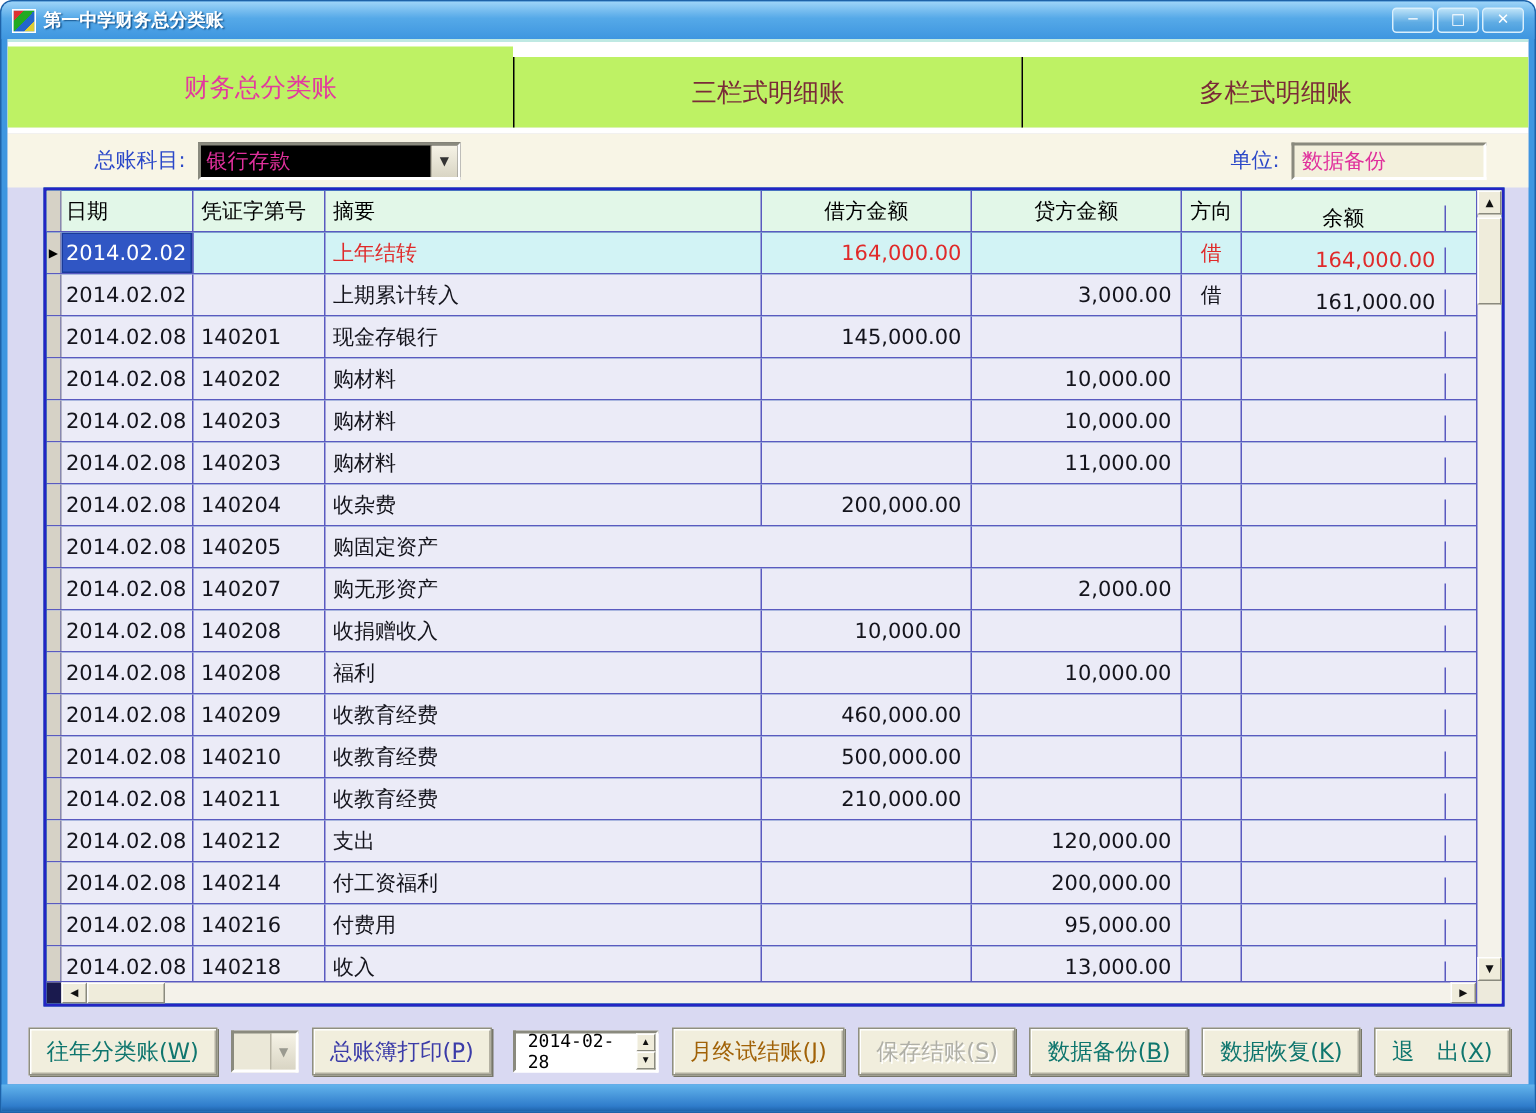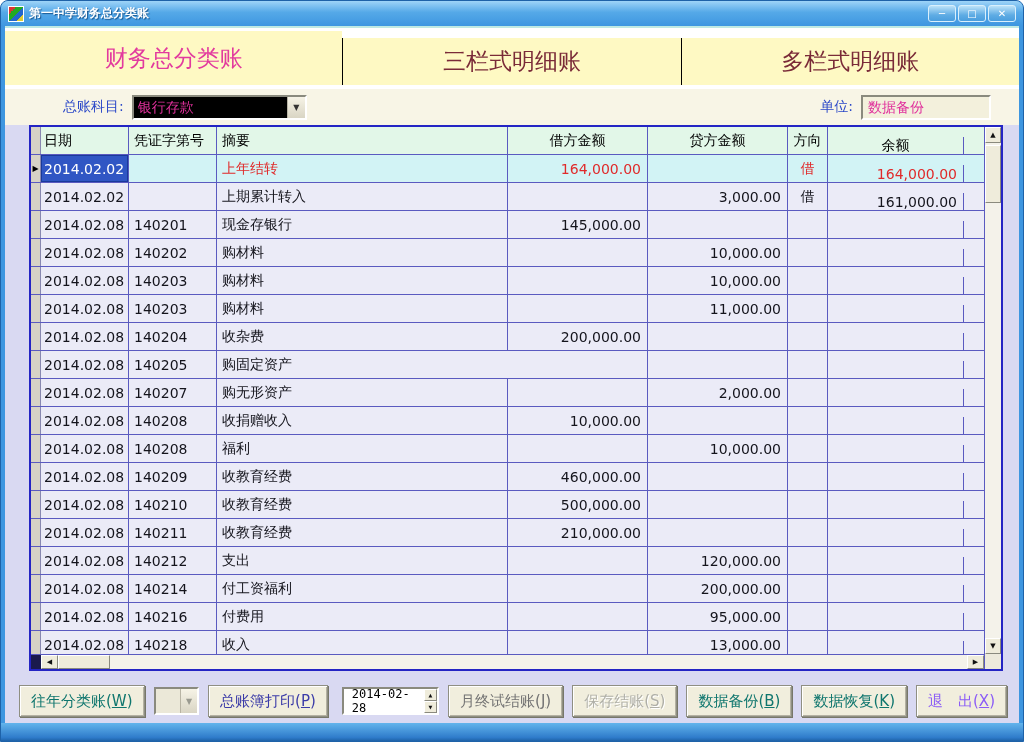--- a/index.html
+++ b/index.html
@@ -20,22 +20,22 @@
   .win-btn { width:28px; height:17px; border-radius:3px; cursor:default;
     border:1px solid #D9EFFC; color:#fff; font-size:10px; font-weight:bold;
     display:flex; align-items:center; justify-content:center;
     background:linear-gradient(#BCE2F8, #5FACE4 60%, #4A9EDE); }
   
   .frame-sides { flex:1; padding:0 4px; overflow:hidden; }
   .client { width:100%; height:100%; background:#D9D9F2; overflow:hidden; }
   .topline { height:2px; background:#BFE9E3; }
   
   .tabstrip { height:57px; background:#fff; display:flex; padding-top:3px; }
-  .tab { flex:1; background:#fef9c3; display:flex; align-items:center;
-    justify-content:center; font-size:23px; cursor:default; }
+  .tab { flex:1; background:#bef264; display:flex; align-items:center;
+    justify-content:center; font-size:17px; cursor:default; }
   .tab + .tab { border-left:1px solid #000; margin-top:7px; }
   .tab.active { margin-top:0; color:#E23A9E; }
   .tab:not(.active) { color:#7A2B38; }
   .tabs-gap { height:4px; background:#fff; }
   
   .filterbar { height:36px; background:#F8F5E6; display:flex; align-items:center;
     padding:0 28px 0 58px; }
   .flabel { color:#2B48C8; font-size:14px; margin-right:8px; }
   .combo { width:175px; height:25px; display:flex; background:#000000;
     border:2px solid; border-color:#8A8A7E #FFFFFF #FFFFFF #8A8A7E; }
@@ -98,22 +98,22 @@
   .h-track { flex:1; }
   
   .buttonbar { display:flex; align-items:center; margin:14px 12px 0 14px; gap:9px; }
   .btn { height:32px; background:#F1EEDD; border:1px solid #8F8F82; cursor:default;
     box-shadow:inset 1px 1px 0 #FFFFFF, inset -1px -1px 0 #B4B1A2, 1px 1px 0 #777769;
     font-size:15px; display:flex; align-items:center; justify-content:center;
     padding:0 11px; white-space:nowrap; }
   .btn .acc-key { text-decoration:underline; }
   .t-darkred { color:#0f766e; }
   .t-navy { color:#3B3BA8; }
-  .t-crimson { color:#737373; }
-  .t-pink { color:#8b5cf6; }
+  .t-crimson { color:#a16207; }
+  .t-pink { color:#0f766e; }
   .btn.disabled { color:#AFAFA7; text-shadow:1px 1px 0 #fff; }
   .mini-combo { width:50px; height:28px; display:flex; background:#EBE8D8;
     border:2px solid; border-color:#8A8A7E #FFFFFF #FFFFFF #8A8A7E; }
   .mini-combo .combo-btn { color:#9A9A90; width:17px; }
   .datebox { height:28px; display:flex; background:#fff; margin-left:5px;
     border:2px solid; border-color:#8A8A7E #FFFFFF #FFFFFF #8A8A7E; }
   .date-value { padding:2px 8px; font-size:12px; color:#000;
     font-family:"DejaVu Sans Mono", monospace; display:flex; align-items:center; }
   .spinner { width:15px; display:flex; flex-direction:column; }
   .spin-btn { flex:1; background:#EFECDB; font-size:5px; color:#111;

